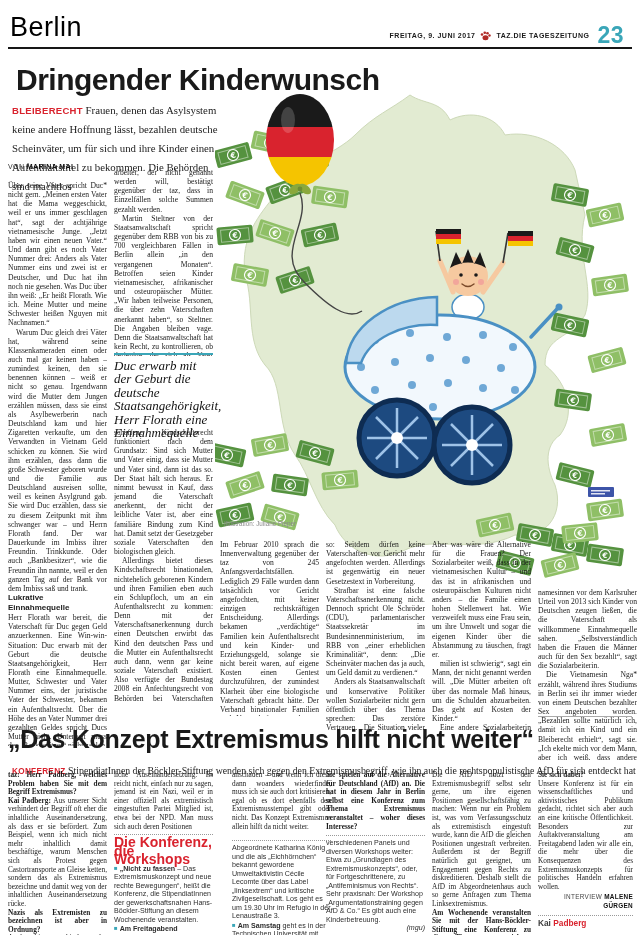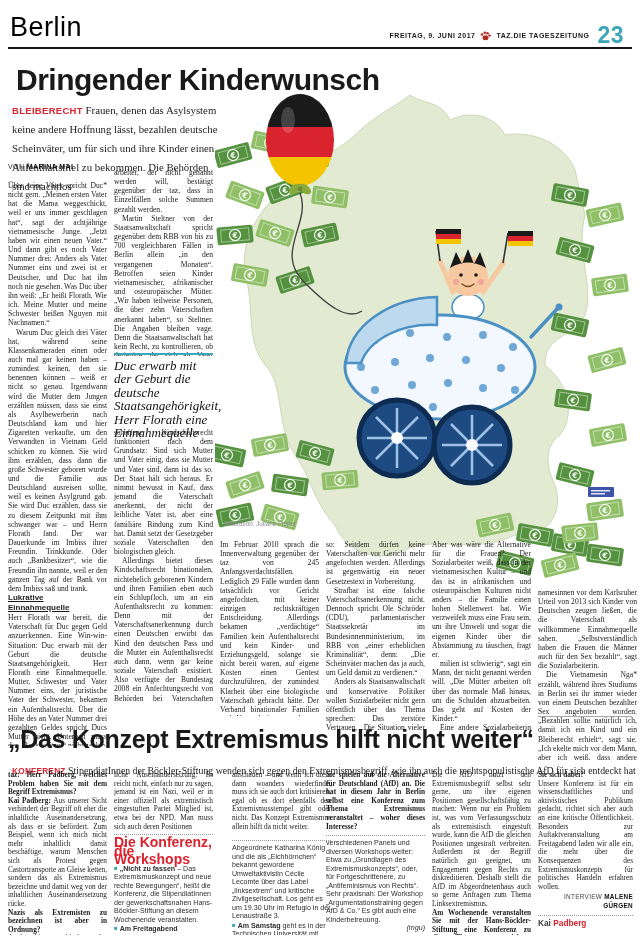--- a/index.html
+++ b/index.html
@@ -15,21 +15,21 @@
   
   .a1-headline{position:absolute;left:8px;top:55px;margin:8px;width:420px;
         font-family:"Liberation Sans",sans-serif;font-size:30px;line-height:33px;font-weight:bold;letter-spacing:-.5px;}
   .a1-lead{position:absolute;left:8px;top:97px;width:213px;margin:4px;font-size:10.8px;line-height:19px;color:#222;}
   .kicker{font-family:"Liberation Sans",sans-serif;font-weight:bold;color:#d9232e;font-size:9.5px;letter-spacing:.3px;}
   .byline{position:absolute;left:8px;top:163px;font-family:"Liberation Sans",sans-serif;font-size:7px;letter-spacing:.4px;color:#333;}
   .byline b{color:#111;}
   .col{position:absolute;width:99px;text-align:justify;font-size:7.6px;line-height:9.15px;overflow:hidden;hyphens:auto;}
   .col p{margin:0;}
   .col p + p{text-indent:8px;}
-  .subhead{font-family:"Liberation Sans",sans-serif;font-weight:bold;font-size:8px;line-height:10px;margin:3px 0 1px;text-indent:0 !important;text-align:left;text-decoration:underline;}
+  .subhead{font-family:"Liberation Sans",sans-serif;font-weight:bold;font-size:8px;line-height:10px;margin:3px 0 1px;text-indent:0 !important;text-align:left;}
   .pq-rule{position:absolute;left:114px;top:353px;width:99px;height:2px;background:#3aa6b8;}
   .pullquote{position:absolute;left:114px;top:359px;width:102px;margin:0;
         font-style:italic;font-size:13px;line-height:13.4px;color:#111;}
   .credit{position:absolute;left:224px;top:520px;font-family:"Liberation Sans",sans-serif;font-size:6.3px;color:#8a8a8a;}
   .col6-rule{position:absolute;left:538px;top:716px;width:94px;height:1px;background:#aaa;}
   
   .illu{position:absolute;left:215px;top:85px;width:425px;height:515px;}
   
   .a2-headline{position:absolute;left:8px;top:725px;margin:0;width:545px;
         font-family:"Liberation Sans",sans-serif;font-size:25px;line-height:28px;font-weight:bold;letter-spacing:-.3px;}

